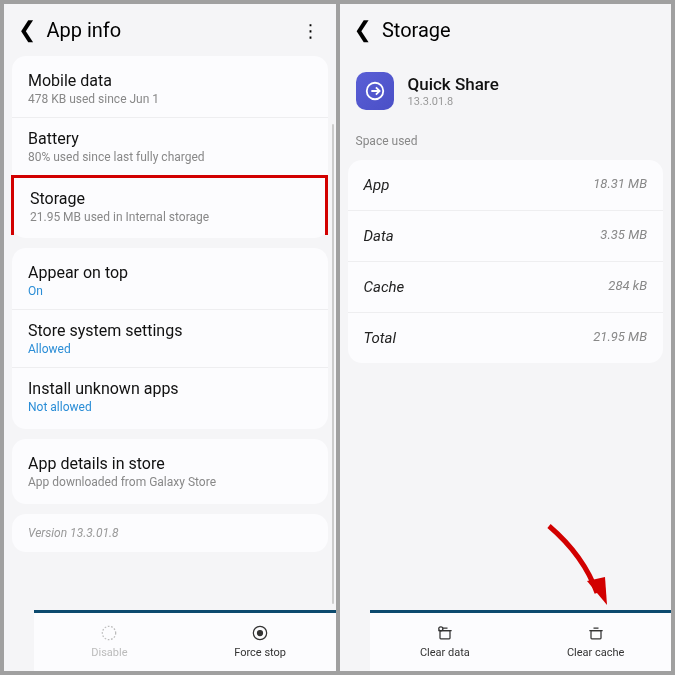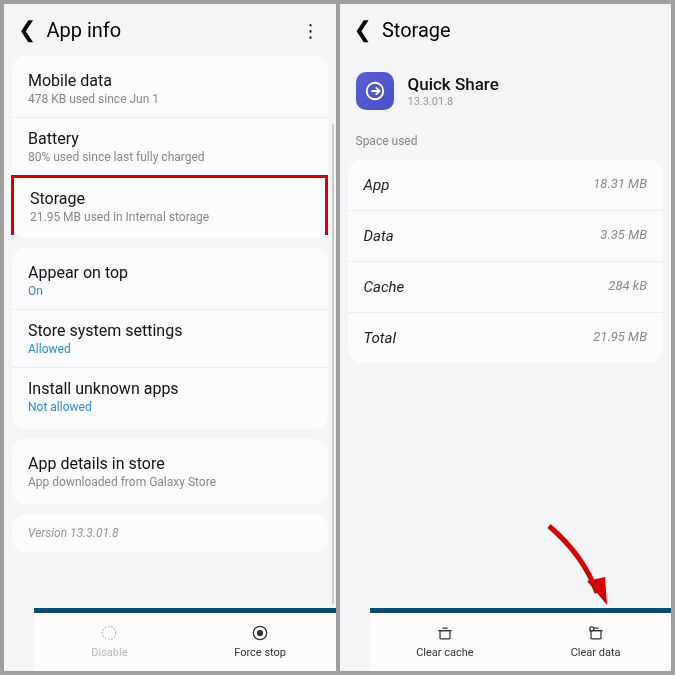--- a/index.html
+++ b/index.html
@@ -79,21 +79,21 @@
       position: relative;
     }
     .version {
       padding: 12px 16px;
       font-size: 12px;
       color: #999;
     }
     .bottom-bar {
       display: flex;
       background: #fcfcfe;
-      border-top: 5px solid #0c4a6e;
+      border-top: 3px solid #0c4a6e;
       padding: 10px 0 12px 0;
       margin-left: 30px;
     }
     .bottom-btn {
       flex: 1;
       display: flex;
       flex-direction: column;
       align-items: center;
       gap: 3px;
       cursor: pointer;
@@ -277,25 +277,25 @@
   <svg class="arrow" width="80" height="90" viewBox="0 0 80 90">
     <path d="M10 5 Q 45 35 58 72" stroke="#d20000" stroke-width="5" fill="none"></path>
     <polygon points="58,72 48,60 66,56 68,84" fill="#d20000"></polygon>
   </svg>
 
   <div class="bottom-bar">
     <div class="bottom-btn">
       <svg viewBox="0 0 24 24" fill="none" stroke="#333" stroke-width="1.5">
           <rect x="6" y="9" width="12" height="10" rx="1"></rect>
           <path d="M4 9h16M9 6h6"></path>
+          <circle cx="7" cy="7" r="2.5"></circle>
         </svg>
-      <span>Clear cache</span>
+      <span>Clear data</span>
     </div>
     <div class="bottom-btn">
       <svg viewBox="0 0 24 24" fill="none" stroke="#333" stroke-width="1.5">
           <rect x="6" y="9" width="12" height="10" rx="1"></rect>
           <path d="M4 9h16M9 6h6"></path>
-          <circle cx="7" cy="7" r="2.5"></circle>
         </svg>
-      <span>Clear data</span>
+      <span>Clear cache</span>
     </div>
   </div>
 </div>
 
 </body></html>

